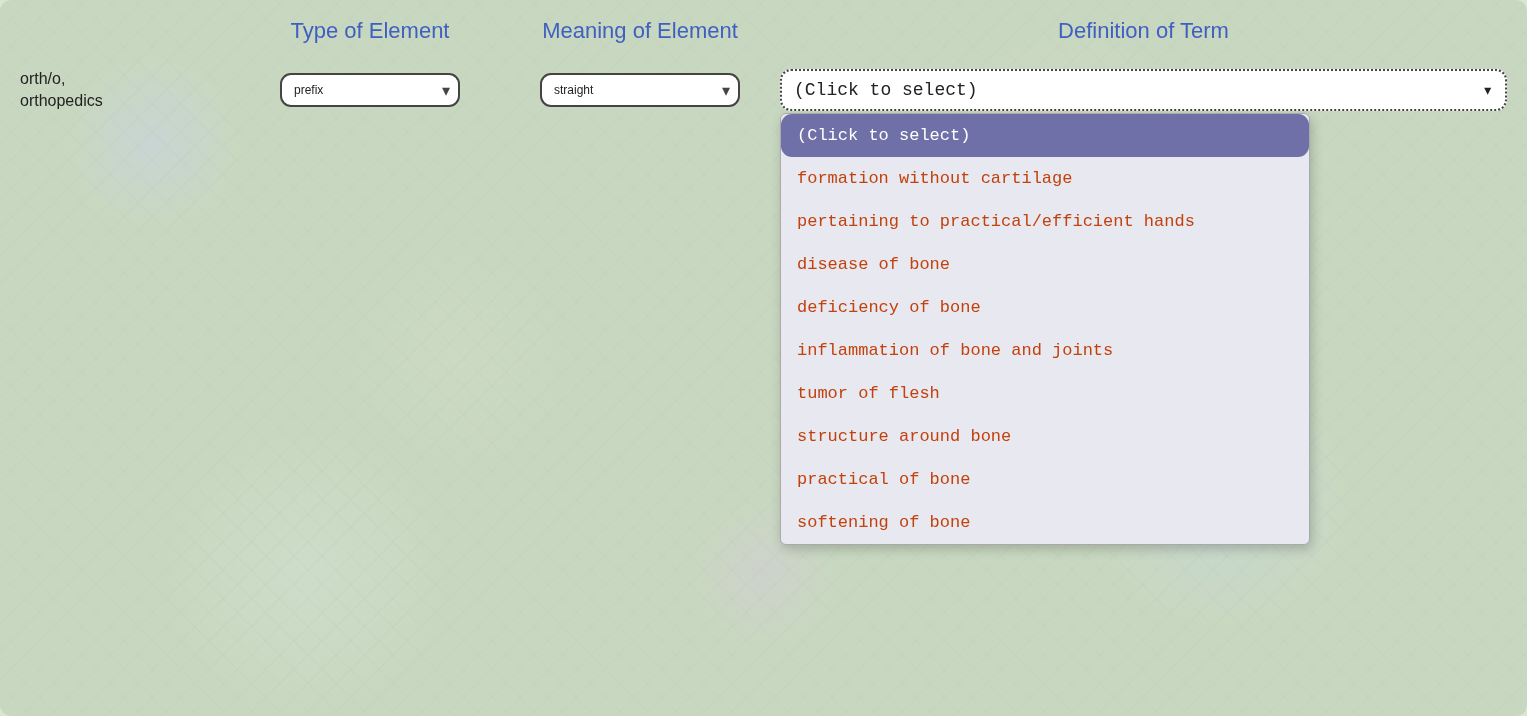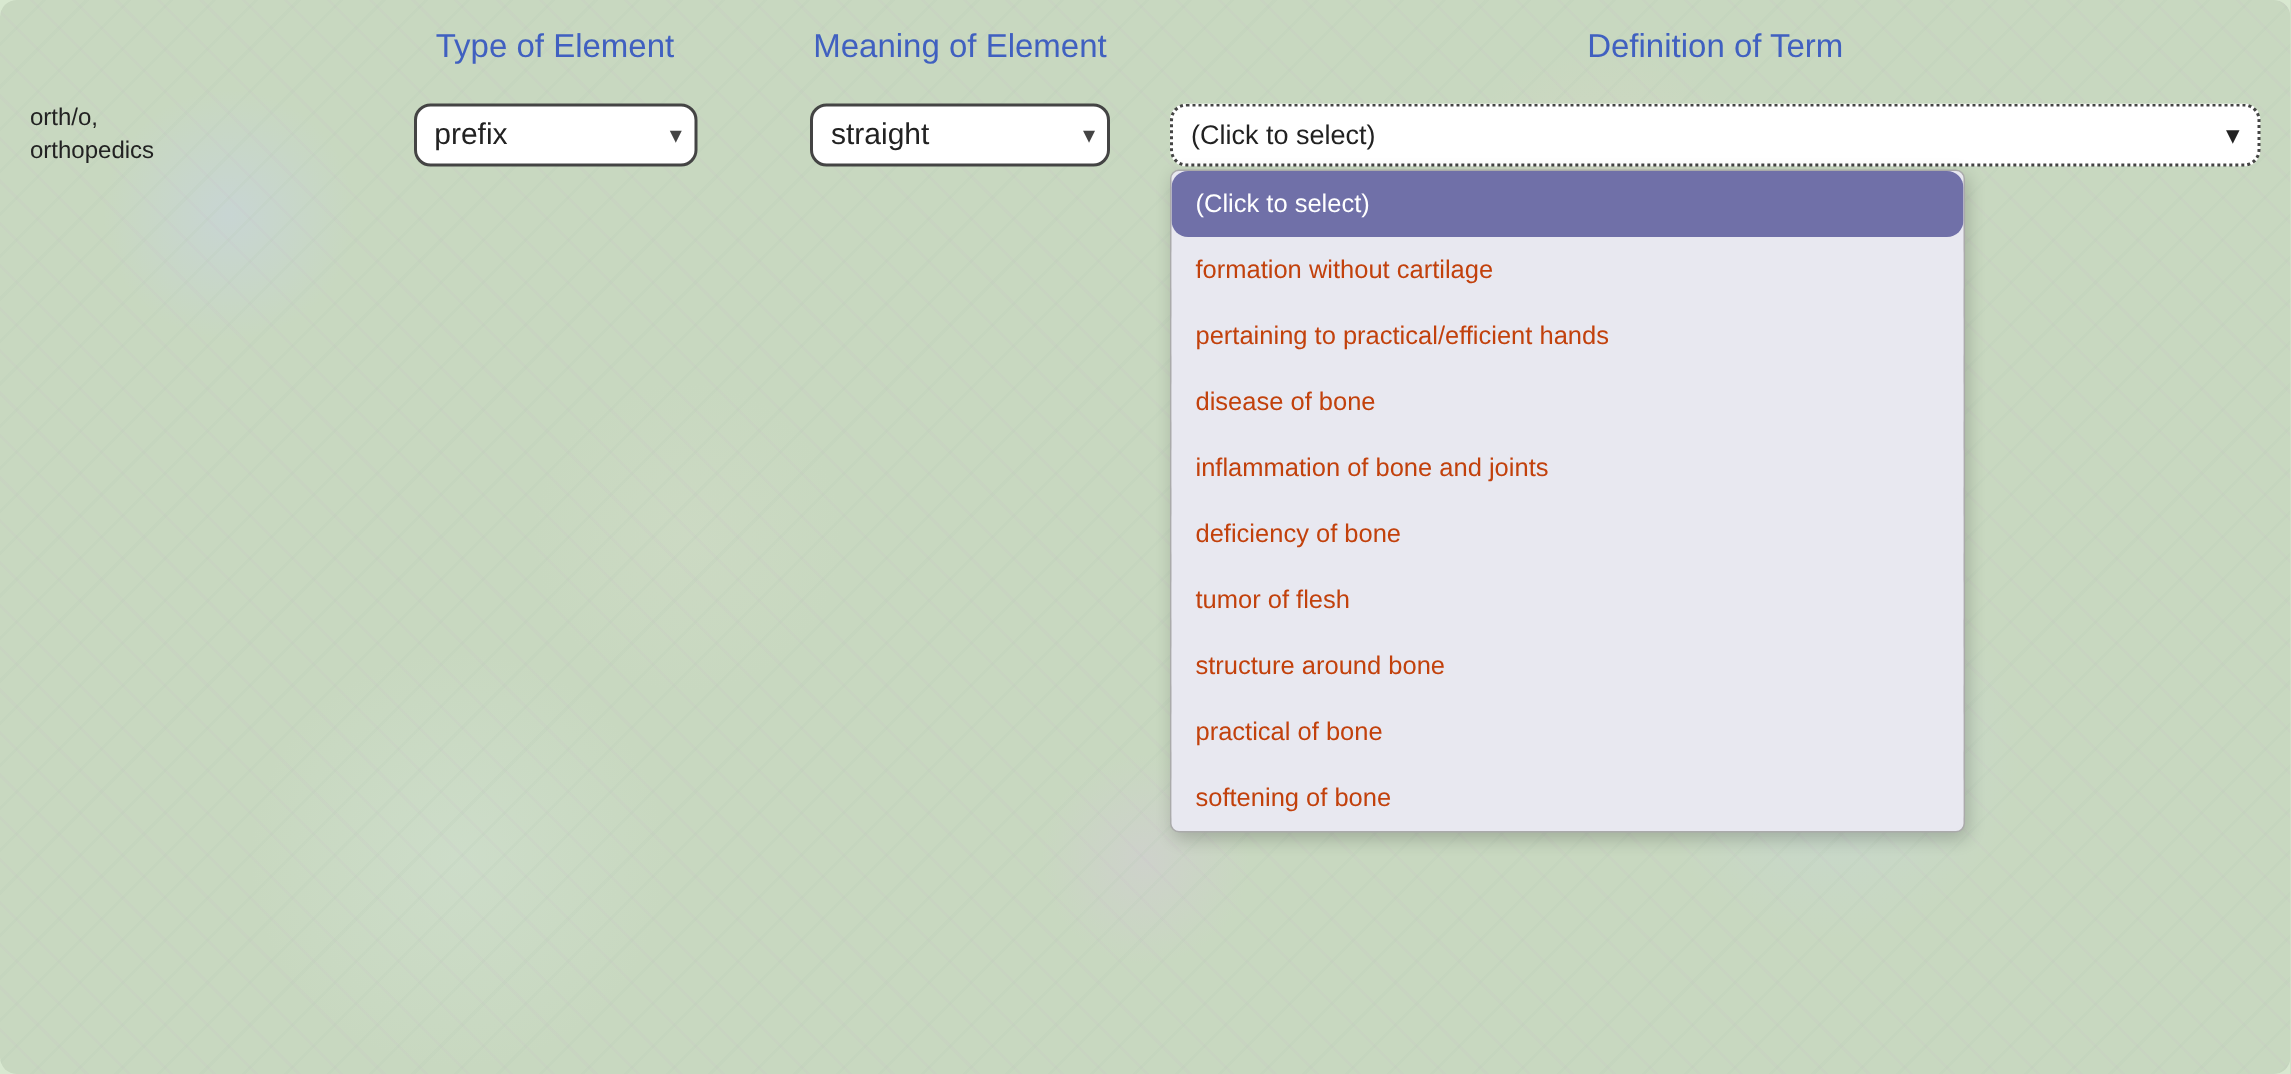--- a/index.html
+++ b/index.html
@@ -123,30 +123,31 @@
 
     .meaning-cell {
       width: 280px;
       display: flex;
       justify-content: center;
     }
 
     .definition-cell {
       flex: 1;
       position: relative;
+      font-family: Liberation Mono, monospace;
     }
 
     
     .dropdown-select {
       appearance: none;
       -webkit-appearance: none;
       border: 2px solid #444;
       background: white;
       padding: 8px 36px 8px 12px;
-      font-size: 20px;
+      font-size: 12px;
       cursor: pointer;
       position: relative;
       min-width: 180px;
       color: #222;
     }
 
     .dropdown-wrapper {
       position: relative;
       display: inline-block;
     }
@@ -259,22 +260,22 @@
       <div class="definition-dropdown-trigger">
         <span>(Click to select)</span>
         <span>▾</span>
       </div>
 
       <div class="dropdown-open-list">
         <div class="option-item selected">(Click to select)</div>
         <div class="option-item">formation without cartilage</div>
         <div class="option-item">pertaining to practical/efficient hands</div>
         <div class="option-item">disease of bone</div>
+        <div class="option-item">deficiency of bone</div>
         <div class="option-item">inflammation of bone and joints</div>
-        <div class="option-item">deficiency of bone</div>
         <div class="option-item">tumor of flesh</div>
         <div class="option-item">structure around bone</div>
         <div class="option-item">practical of bone</div>
         <div class="option-item">softening of bone</div>
       </div>
     </div>
 
   </div>
 
 </div>

